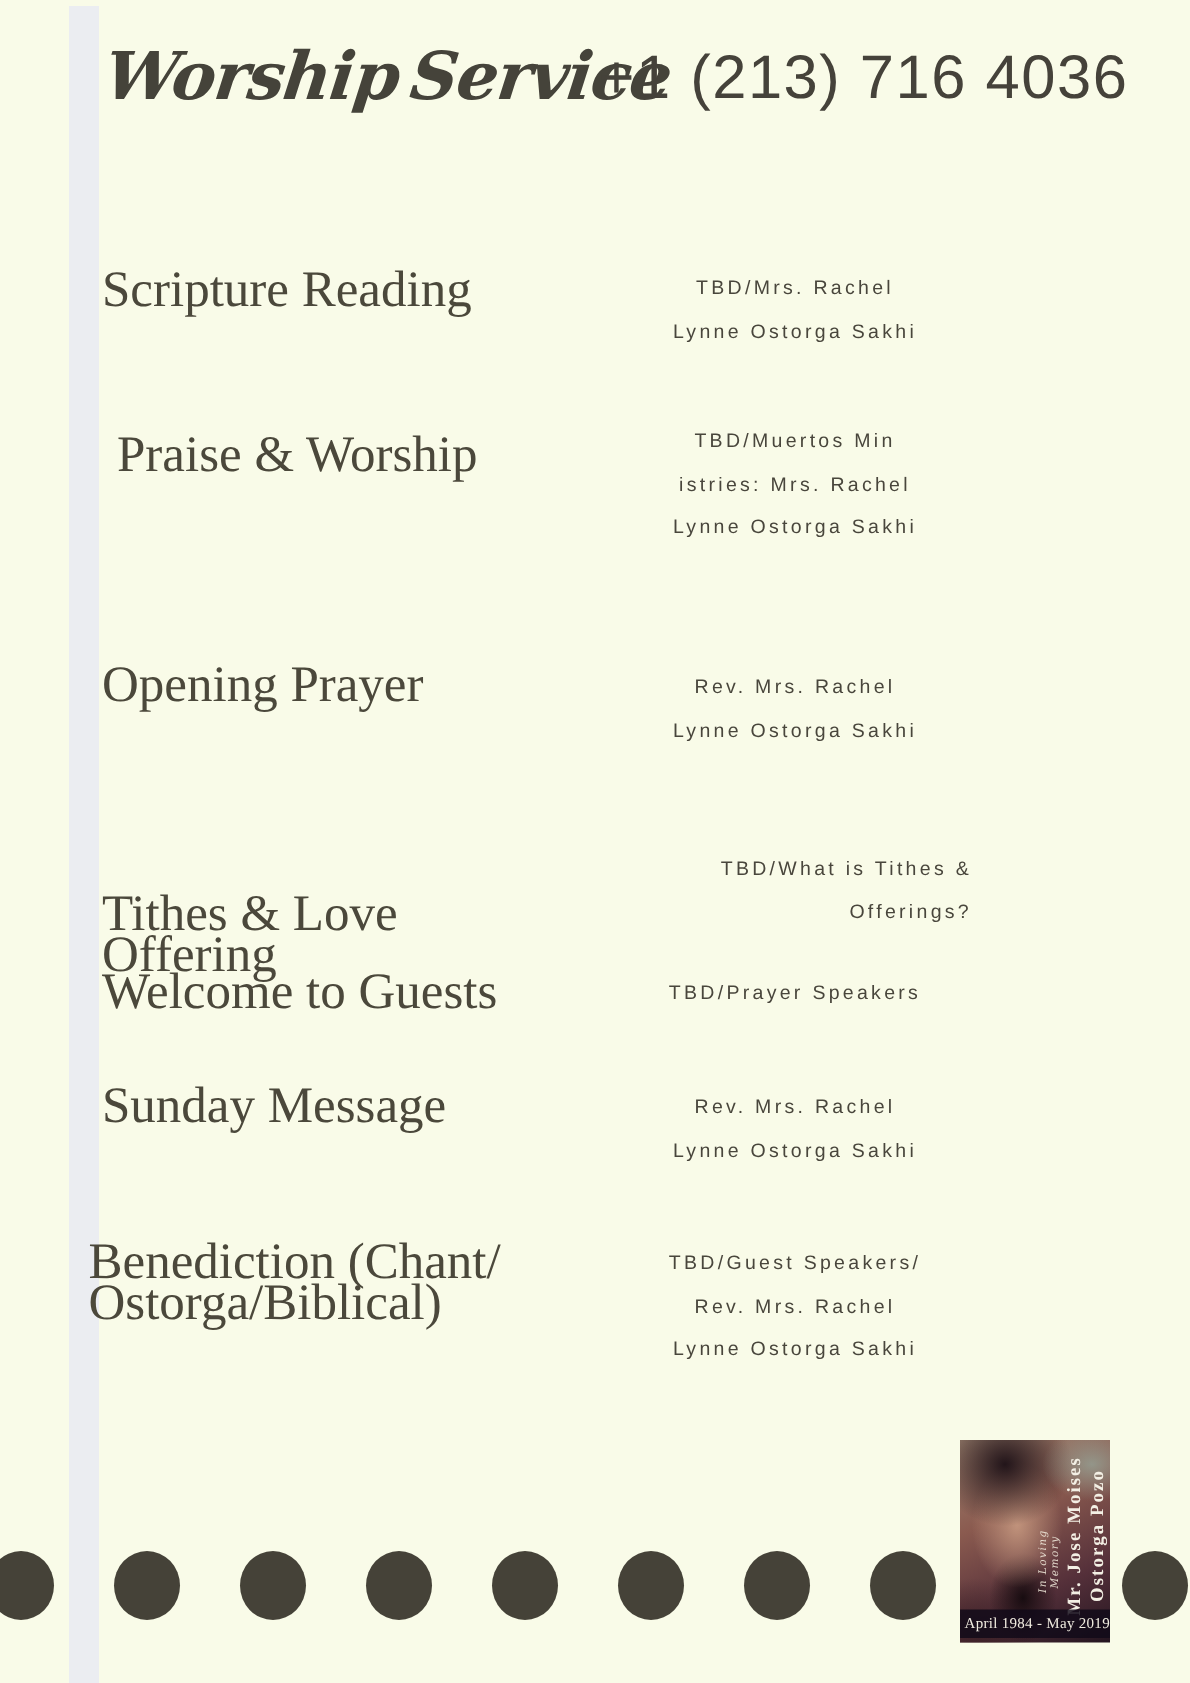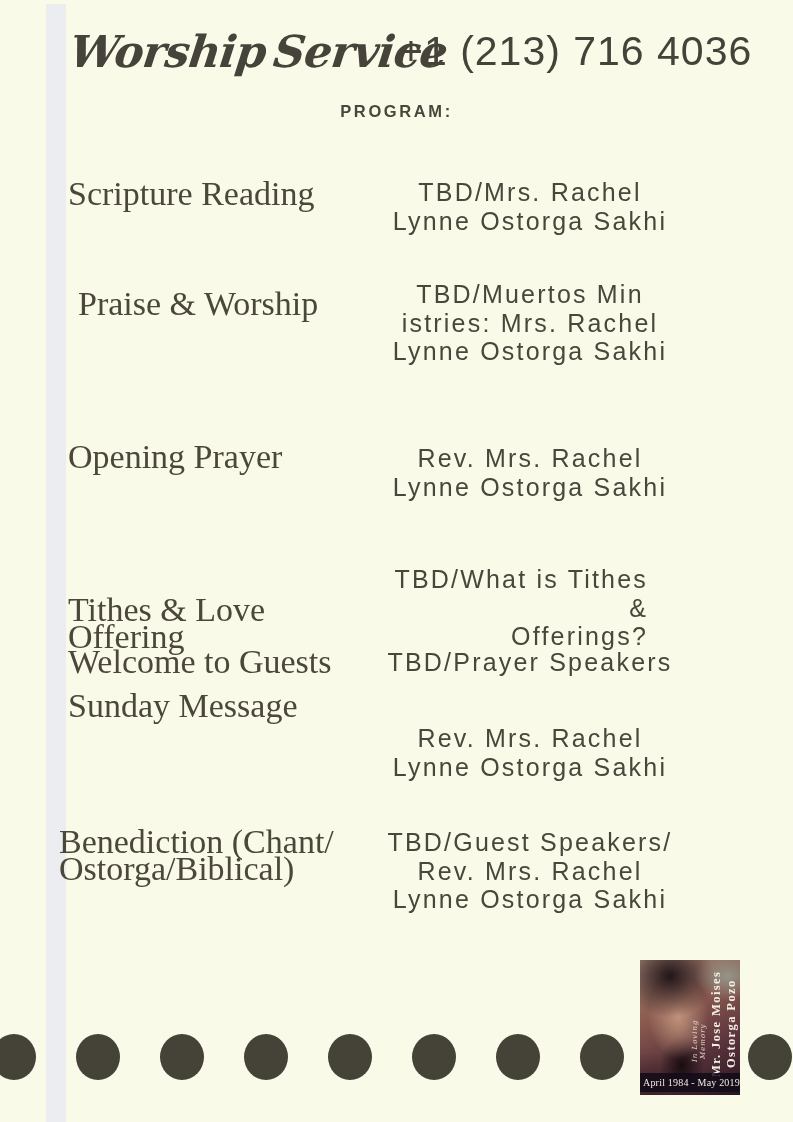--- a/index.html
+++ b/index.html
@@ -34,29 +34,29 @@
   }
   
   .ilabel{
     position:absolute;left:68px;width:310px;
     font-family:"Liberation Serif","DejaVu Serif",serif;
     font-size:34px;line-height:27px;color:#4b483b;
     white-space:pre-line;
   }
   .ivalue{
     position:absolute;left:385px;width:290px;
-    font-size:25px;line-height:28.5px;letter-spacing:2.2px;
+    font-size:13px;line-height:28.5px;letter-spacing:2.2px;
     color:#49463c;text-align:center;white-space:pre-line;
   }
   .l1{top:180px;} .v1{top:178px;}
   .l2{top:290px;margin-left:10px;} .v2{top:280px;}
   .l3{top:443px;} .v3{top:444px;}
   .l4{top:564px;margin-top:32px;} .v4{top:565px;width:263px;text-align:right;}
   .l5{top:648px;} .v5{top:648px;}
-  .l6{top:692px;} .v6{top:724px;}
+  .l6{top:724px;} .v6{top:724px;}
   .l7{top:828px;left:59px;} .v7{top:828px;}
   
   .dots{
     position:absolute;left:-8px;top:1034px;display:flex;gap:40px;z-index:1;
   }
   .dot{
     width:44px;height:46px;border-radius:50%;background:#454238;flex:0 0 auto;
   }
   
   .photo{
@@ -95,21 +95,20 @@
 </style>
 </head>
 <body>
 
 <div class="ribbon"></div>
 
 <div class="title-script">Worship Service</div>
 <div class="phone">+1 (213) 716 4036</div>
 
 <div class="program-head">
-  <div>PROGRAM:</div>
 </div>
 
 <div class="ilabel l1">Scripture Reading</div>
 <div class="ivalue v1">TBD/Mrs. Rachel
 Lynne Ostorga Sakhi</div>
 
 <div class="ilabel l2">Praise &amp; Worship</div>
 <div class="ivalue v2">TBD/Muertos Min
 istries: Mrs. Rachel
 Lynne Ostorga Sakhi</div>

